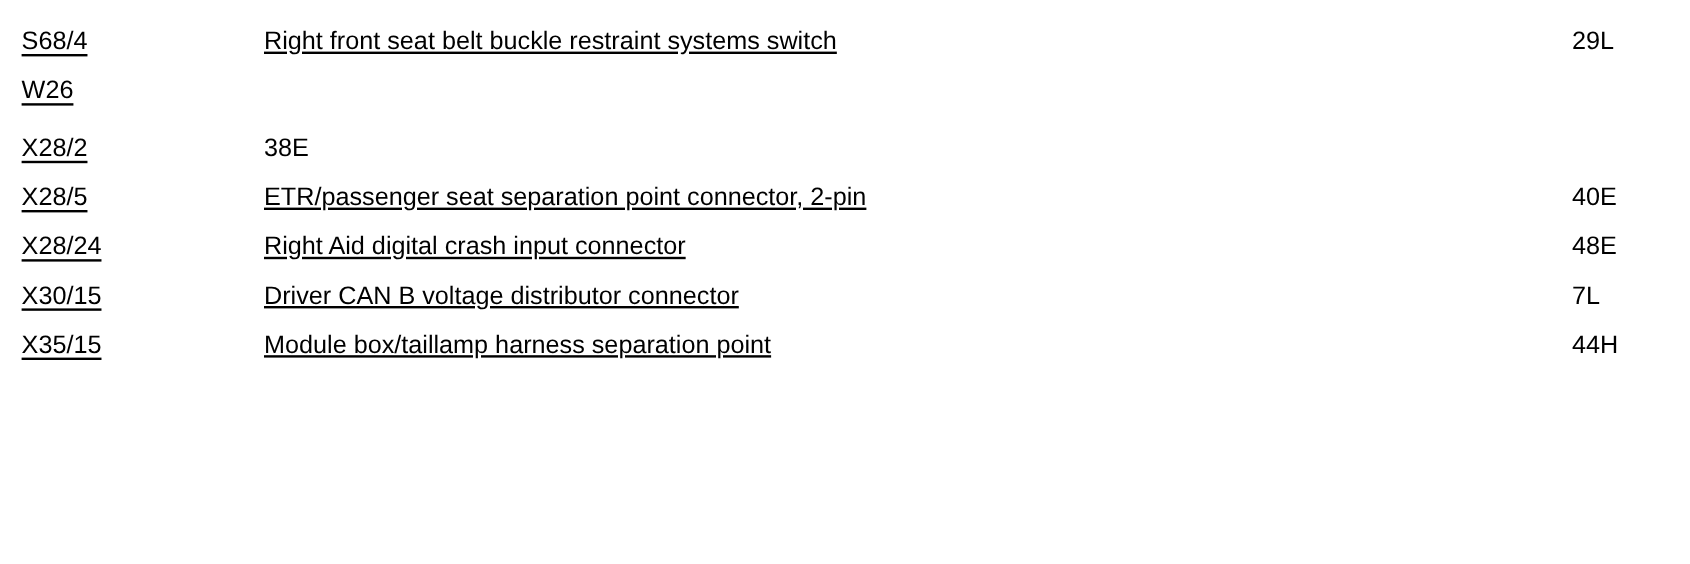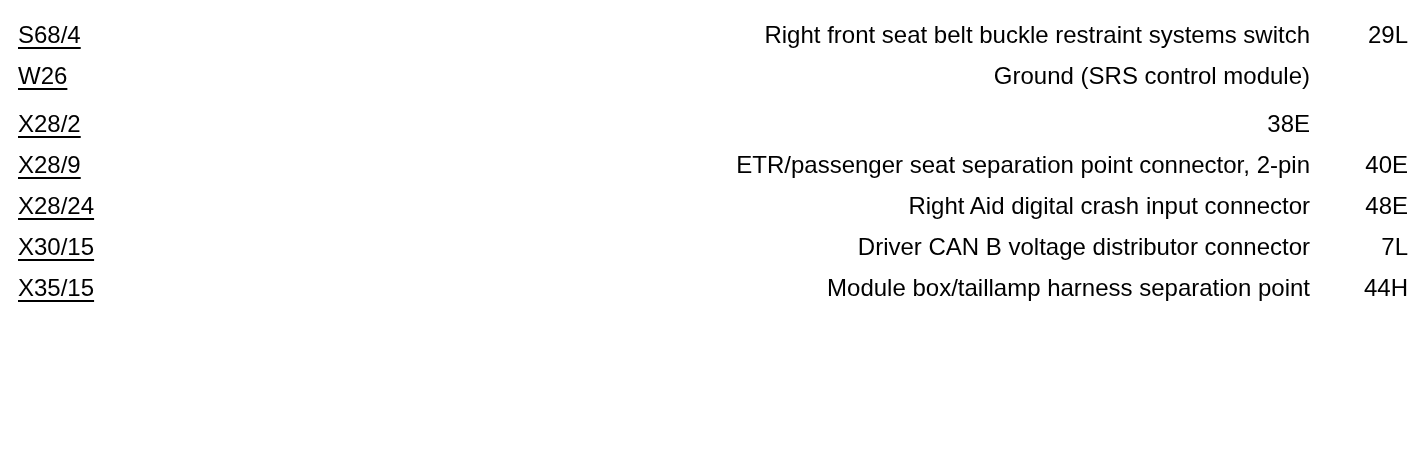--- a/index.html
+++ b/index.html
@@ -7,26 +7,25 @@
     padding: 0;
     background: #ffffff;
   }
   .page {
     position: relative;
     width: 1408px;
     height: 470px;
     background: #ffffff;
     overflow: hidden;
     font-family: "Liberation Sans", sans-serif;
-    font-size: 24px;
+    font-size: 21px;
     line-height: 24px;
     color: #000000;
     box-sizing: border-box;
     padding: 23px 0 0 18px;
-    text-align: right;
   }
   .legend-table {
     width: 1390px;
   }
   .row {
     display: grid;
     grid-template-columns: 202px 1090px 98px;
     align-items: start;
     margin-bottom: 17px;
   }
@@ -37,20 +36,21 @@
     text-decoration: underline;
     text-decoration-thickness: 2px;
     text-underline-offset: 4px;
     color: #000000;
     cursor: pointer;
     white-space: nowrap;
     justify-self: start;
   }
   .desc {
     white-space: nowrap;
+    text-decoration: underline;
   }
   .locs {
     white-space: nowrap;
   }
   .loc-line {
     line-height: 24px;
   }
 </style>
 </head>
 <body>
@@ -61,32 +61,31 @@
   <div class="row">
     <a class="code">S68/4</a>
     <div class="desc">Right front seat belt buckle restraint systems switch</div>
     <div class="locs">
           <div class="loc-line">29L</div>
         </div>
   </div>
 
   <div class="row row-multi">
     <a class="code">W26</a>
-    <div class="desc">Ground (SRS control module)</div>
   </div>
 
   <div class="row">
     <a class="code">X28/2</a>
     <div class="locs">
           <div class="loc-line">38E</div>
         </div>
   </div>
 
   <div class="row">
-    <a class="code">X28/9</a>
+    <a class="code">X28/5</a>
     <div class="desc">ETR/passenger seat separation point connector, 2-pin</div>
     <div class="locs">
           <div class="loc-line">40E</div>
         </div>
   </div>
 
   <div class="row">
     <a class="code">X28/24</a>
     <div class="desc">Right Aid digital crash input connector</div>
     <div class="locs">

